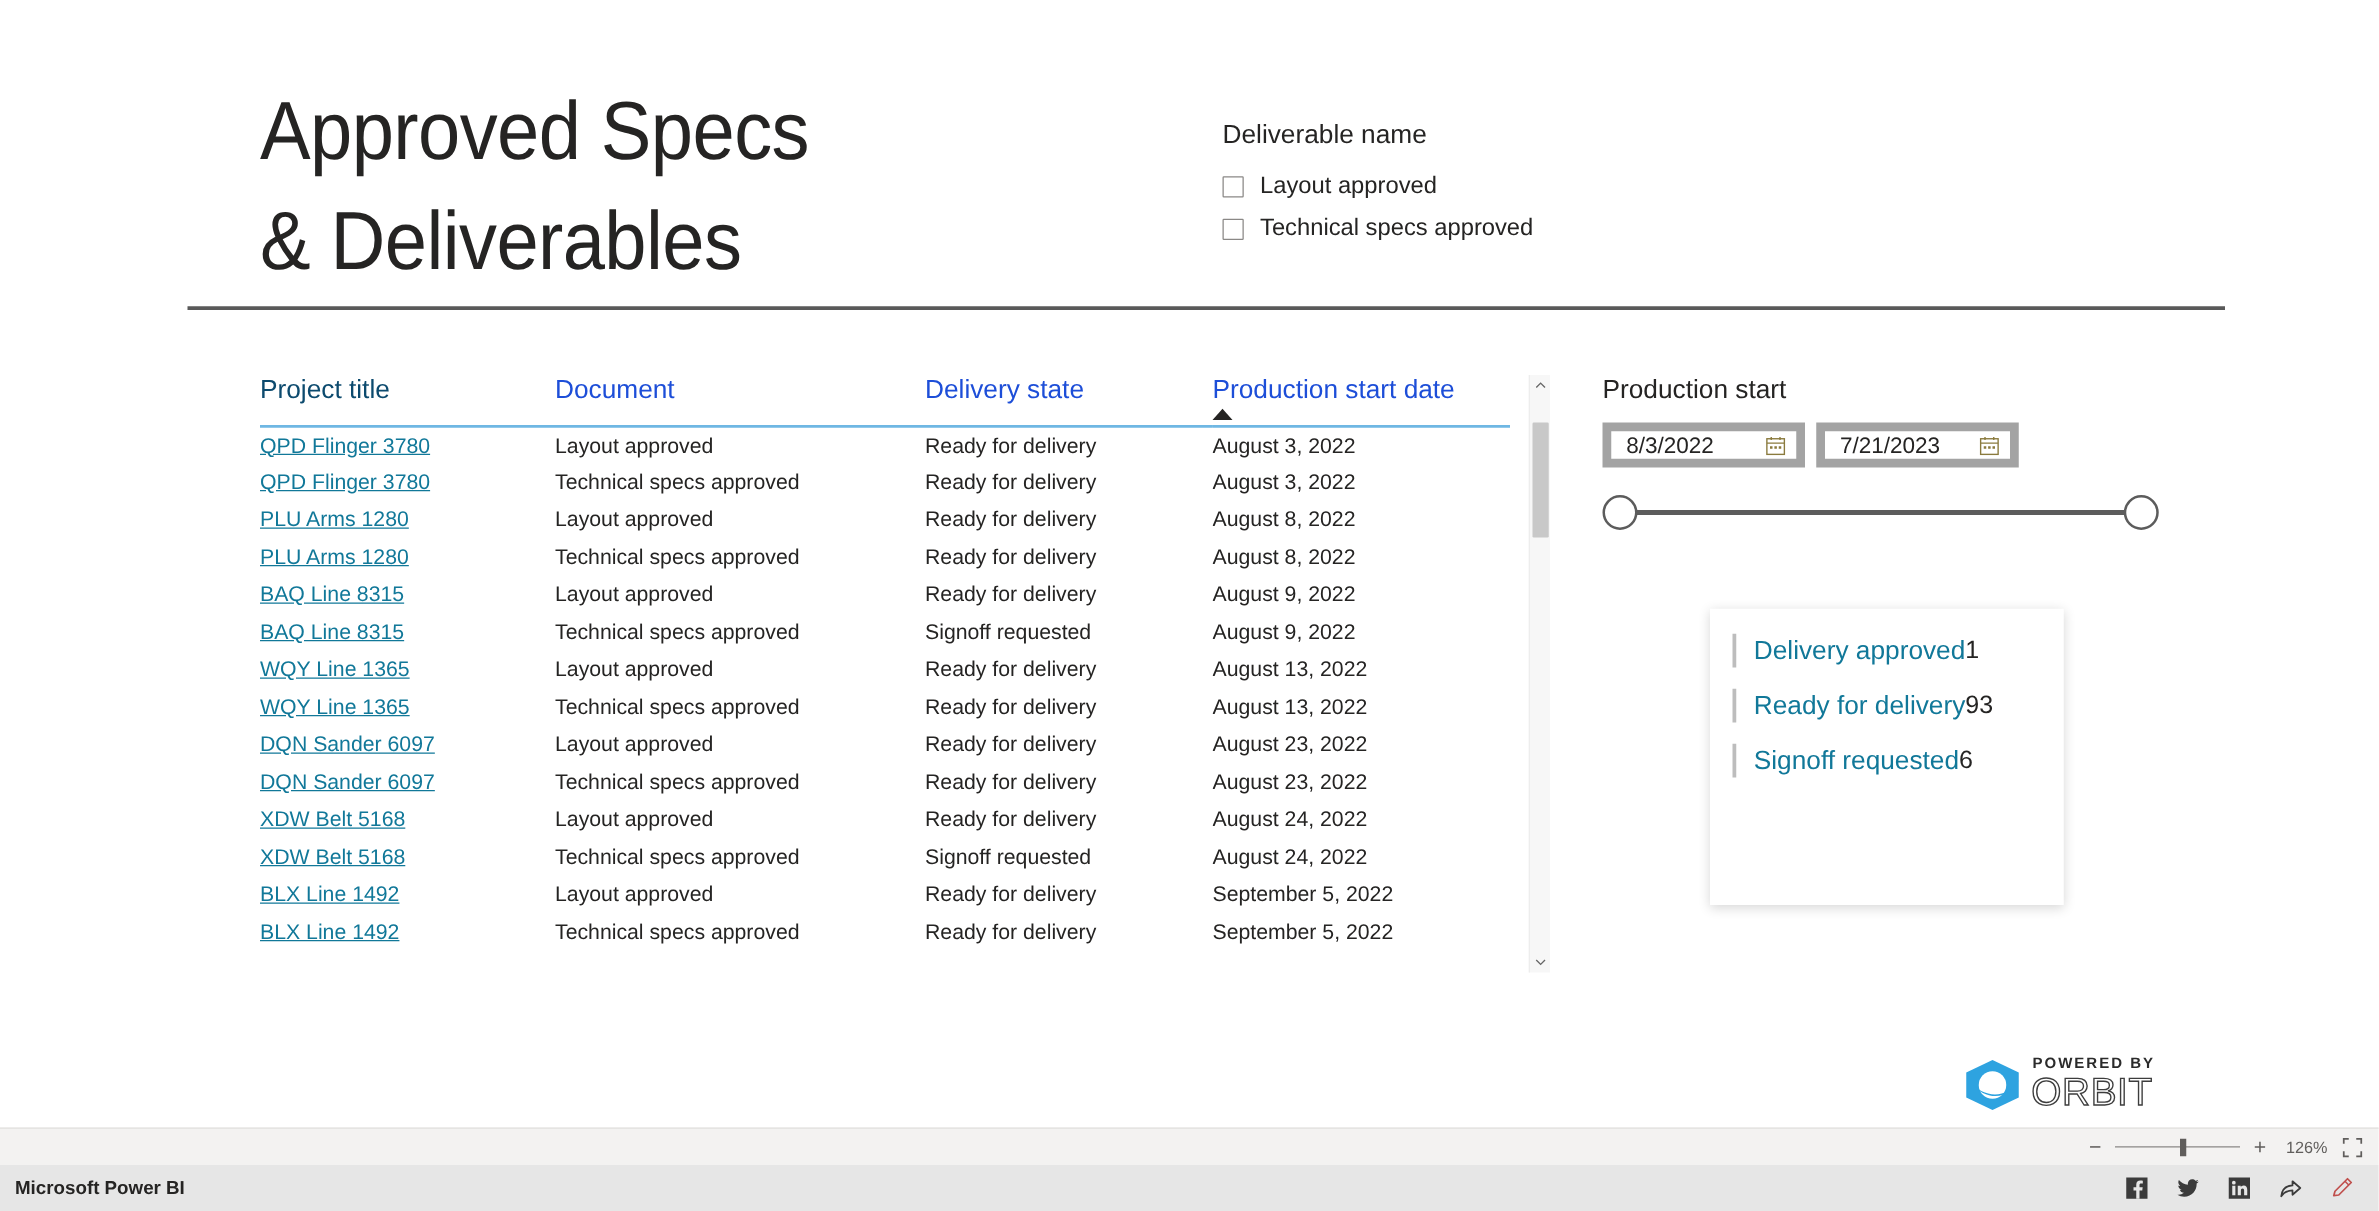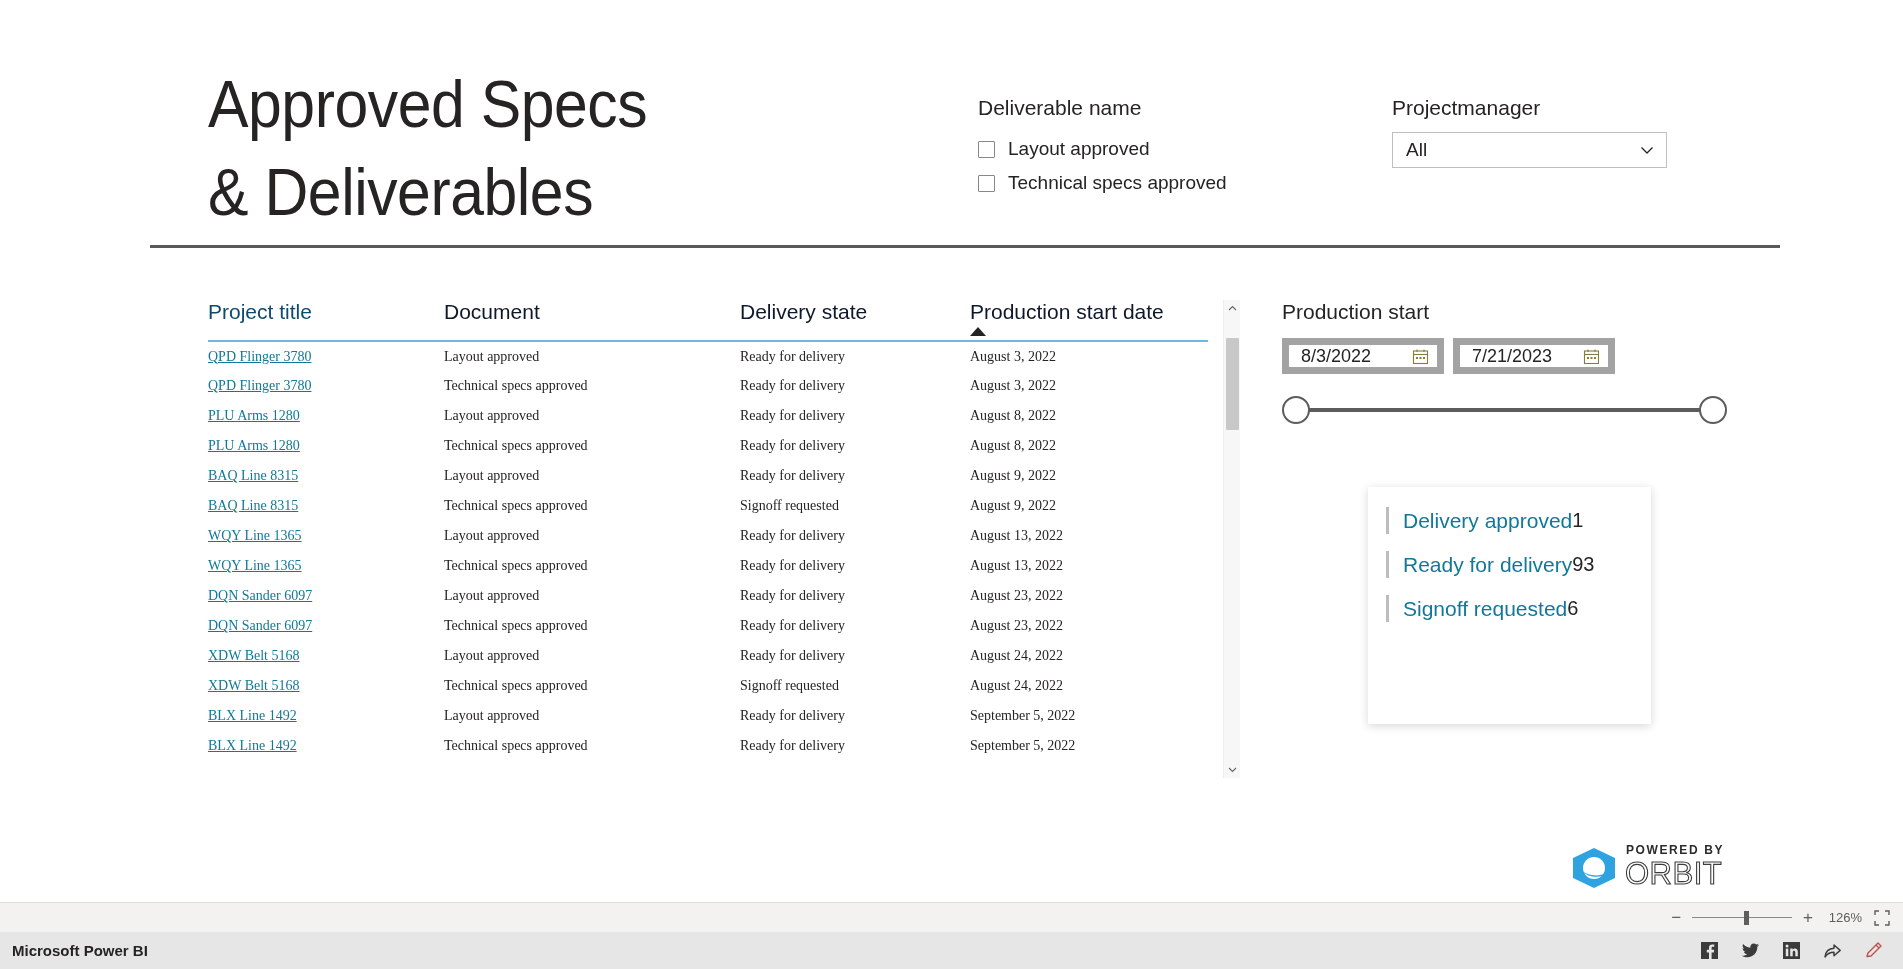--- a/index.html
+++ b/index.html
@@ -52,33 +52,33 @@
   .chev { width: 18px; height: 18px; flex: none; }
 
   
   .table-visual { position: absolute; left: 208px; top: 300px; width: 1032px; height: 478px; }
   .tbl { width: 1000px; border-collapse: collapse; table-layout: fixed; }
   .tbl col.c1 { width: 236px; }
   .tbl col.c2 { width: 296px; }
   .tbl col.c3 { width: 230px; }
   .tbl col.c4 { width: 238px; }
   .tbl th {
-    text-align: left; font-weight: 400; font-size: 21px; color: #0f172a;
+    text-align: left; font-weight: 400; font-size: 21px; color: #1d4ed8;
     padding: 0 0 4px 0; vertical-align: top; position: relative;
     border-bottom: 2px solid #6fb7e3;
   }
   .tbl th.link-col { color: #0c4a6e; }
   .sort-arrow {
     display: block; width: 0; height: 0; margin-top: 3px;
     border-left: 8px solid transparent; border-right: 8px solid transparent;
     border-bottom: 9px solid #252423;
   }
   .tbl td {
-    font-size: 14px; color: #252423; padding: 3px 0; height: 30px;
-    vertical-align: middle; white-space: nowrap; overflow: hidden; font-family: Liberation Serif, serif;
+    font-size: 17px; color: #252423; padding: 3px 0; height: 30px;
+    vertical-align: middle; white-space: nowrap; overflow: hidden;
   }
   .tbl td.link a, .tbl td.link span.lnk {
     color: #117899; text-decoration: underline; cursor: pointer;
   }
 
   
   .tbl-scroll {
     position: absolute; right: 0; top: 0; width: 17px; height: 478px;
     background: #f7f7f7; border-left: 1px solid #ededed;
   }
@@ -183,31 +183,20 @@
         <span class="chk-box"></span>
         <span class="chk-label">Layout approved</span>
       </div>
 
       <div class="chk-row">
         <span class="chk-box"></span>
         <span class="chk-label">Technical specs approved</span>
       </div>
     </div>
 
-    <div class="slicer-pm">
-      <div class="slicer-heading">Projectmanager</div>
-      <div class="dropdown">
-        <span class="dropdown-value">All</span>
-        <span class="chev">
-          <svg viewBox="0 0 18 18">
-              <path d="M3.5 6.5 L9 12 L14.5 6.5" fill="none" stroke="#252423" stroke-width="1.3"></path>
-            </svg>
-        </span>
-      </div>
-    </div>
 
     <div class="table-visual">
       <table class="tbl">
         <colgroup>
             <col class="c1">
             <col class="c2">
             <col class="c3">
             <col class="c4">
           </colgroup>
         <thead>

